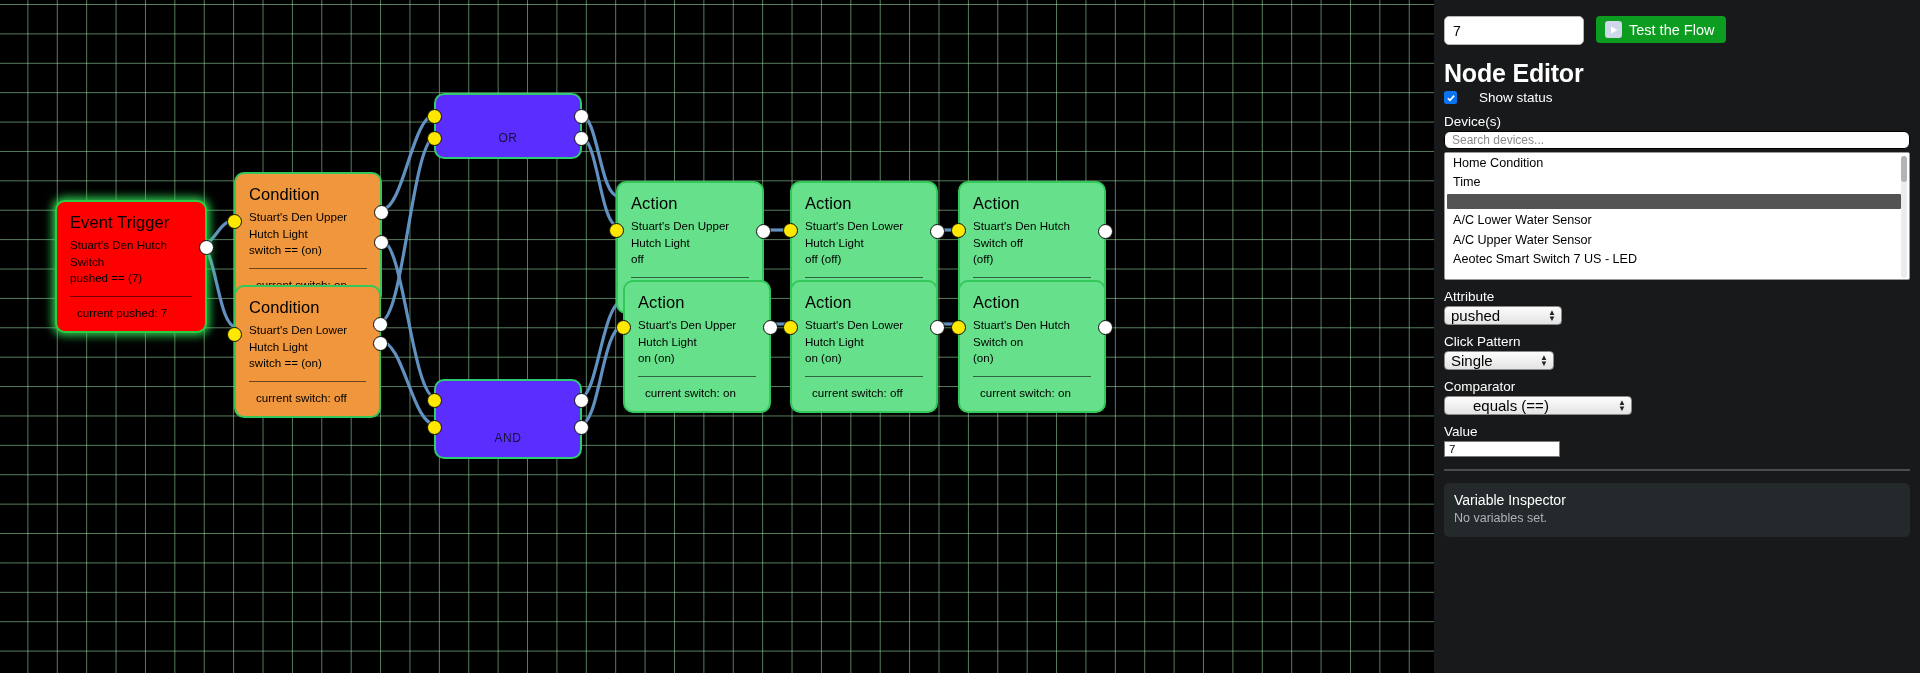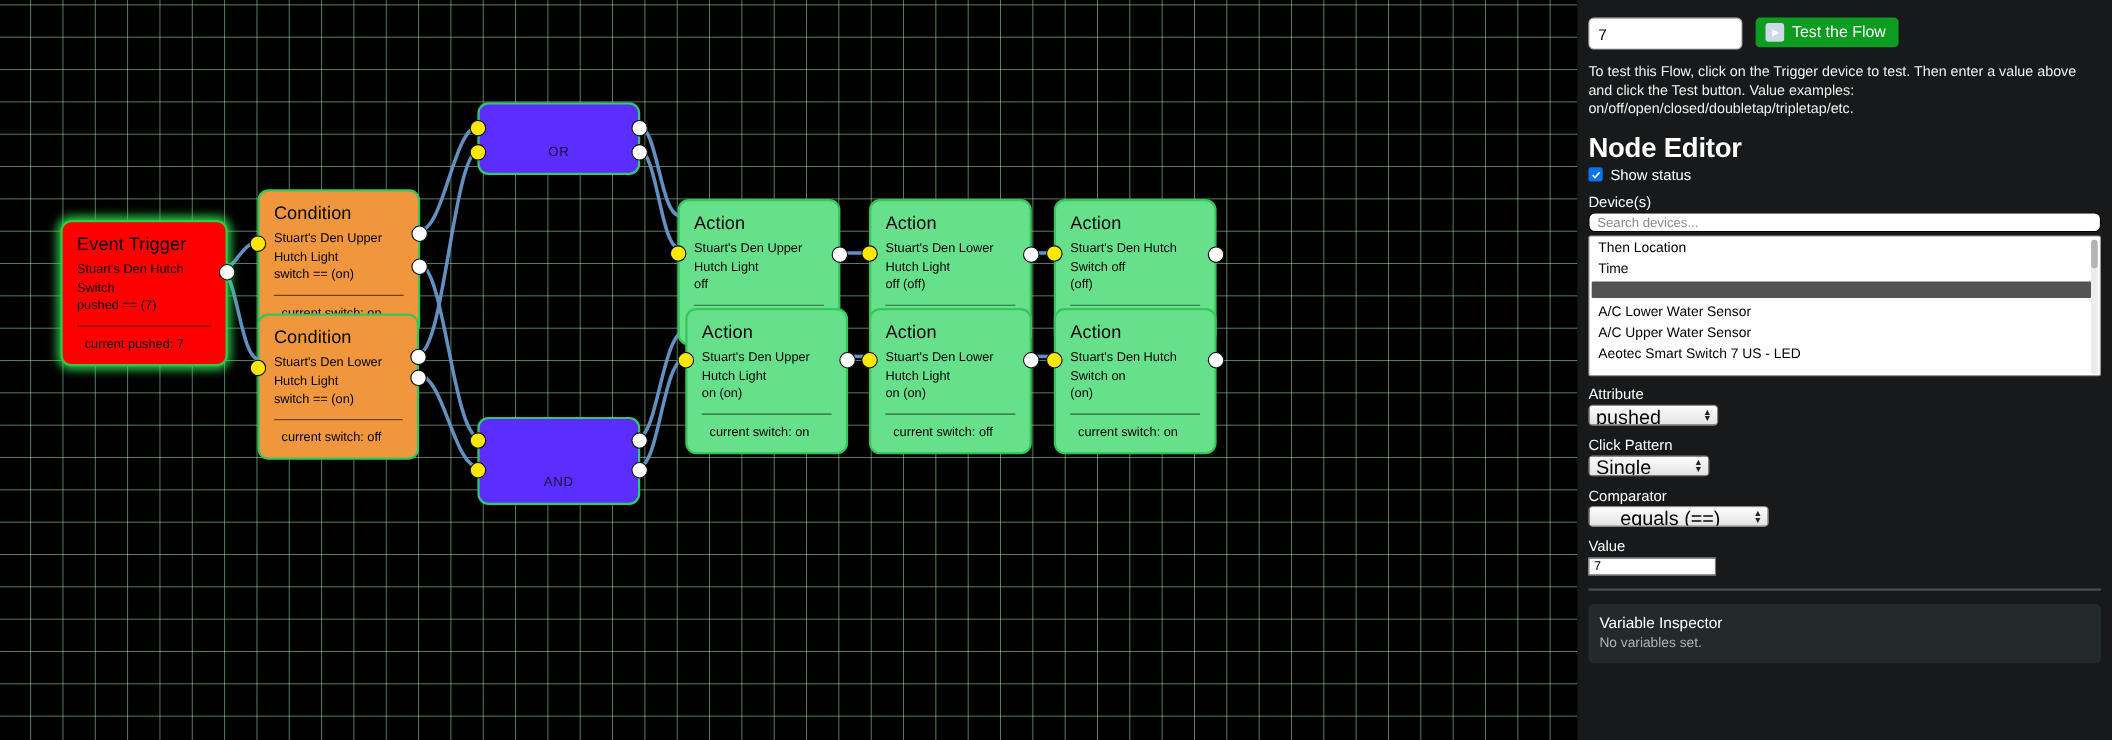--- a/index.html
+++ b/index.html
@@ -101,21 +101,21 @@
   .play-badge svg { display: block; }
 
   #help-text {
     margin-top: 11px;
     font-size: 13px; line-height: 1.32; color: #f2f2f2;
     max-width: 745px;
   }
   #node-editor-heading {
     font-size: 25px; font-weight: bold; margin-top: 14px; letter-spacing: -.2px;
   }
-  .checkbox-row { display: flex; gap: 7px; margin-top: 2px; }
+  .checkbox-row { display: flex; align-items: center; gap: 22px; margin-top: 2px; }
   .cb {
     width: 13px; height: 13px; border-radius: 2.5px;
     background: #0a74f0; display: inline-flex;
     align-items: center; justify-content: center;
     flex: 0 0 13px;
   }
   .cb svg { display:block; }
   .field-label { font-size: 13.5px; margin-top: 9px; margin-bottom: 2px; }
 
   #device-search {
@@ -148,21 +148,21 @@
     background: #ececec; border-radius: 3px;
   }
   .list-scrollbar .thumb {
     width: 6px; height: 26px; background: #b4b4b4; border-radius: 3px;
   }
 
   select.native {
     appearance: none; -webkit-appearance: none;
     background: linear-gradient(#fdfdfd, #e3e3e3);
     border: 1px solid #8a8a8a; border-radius: 4px;
-    color: #000; font-size: 18px;
+    color: #000; font-size: 15px;
     height: 19px; padding: 0 22px 0 6px;
     font-family: "Liberation Sans", sans-serif;
   }
   .select-wrap { position: relative; display: inline-block; }
   .select-wrap .arrows {
     position: absolute; right: 6px; top: 50%;
     transform: translateY(-50%);
     pointer-events: none; font-size: 8px; line-height: 6px;
     color: #222; text-align: center;
   }
@@ -337,39 +337,38 @@
       <button id="test-flow-button">
         <span class="play-badge">
           <svg width="10" height="10" viewBox="0 0 10 10">
               <polygon points="2,1.5 8.5,5 2,8.5" fill="#ffffff"></polygon>
             </svg>
         </span>
         <span>Test the Flow</span>
       </button>
     </div>
 
-    <div id="help-text">To test this Flow, click on the Trigger device to test. Then enter a value above and click the Test button. Value examples: on/off/open/closed/doubletap/tripletap/etc.</div>
 
     <div id="node-editor-heading">Node Editor</div>
 
     <label class="checkbox-row">
       <span class="cb">
         <svg width="10" height="10" viewBox="0 0 10 10">
             <polyline points="1.8,5.2 4,7.4 8.2,2.6" fill="none" stroke="#fff" stroke-width="1.6"></polyline>
           </svg>
       </span>
       <span>Show status</span>
     </label>
 
     <div class="field-label">Device(s)</div>
 
     <input id="device-search" type="text" placeholder="Search devices..." style="">
 
     <div id="device-list">
-      <div class="opt">Then Location</div>
+      <div class="opt">Home Condition</div>
       <div class="opt">Time</div>
       <div class="opt selected"></div>
       <div class="opt">A/C Lower Water Sensor</div>
       <div class="opt">A/C Upper Water Sensor</div>
       <div class="opt">Aeotec Smart Switch 7 US - LED</div>
 
       <div class="list-scrollbar">
         <div class="thumb"></div>
       </div>
     </div>
@@ -385,21 +384,21 @@
     <div class="field-label">Click Pattern</div>
     <span class="select-wrap">
       <select class="native" id="click-pattern-select" style="width:110px;">
         <option>Single</option>
       </select>
       <span class="arrows">▲<br>▼</span>
     </span>
 
     <div class="field-label">Comparator</div>
     <span class="select-wrap">
-      <select class="native" id="comparator-select" style="width:164px;padding-left:28px;">
+      <select class="native" id="comparator-select" style="width:188px;padding-left:28px;">
         <option>equals (==)</option>
       </select>
       <span class="arrows">▲<br>▼</span>
     </span>
 
     <div class="field-label">Value</div>
     <input id="value-input" type="text" value="7" style="">
 
     <div id="panel-divider"></div>
 

